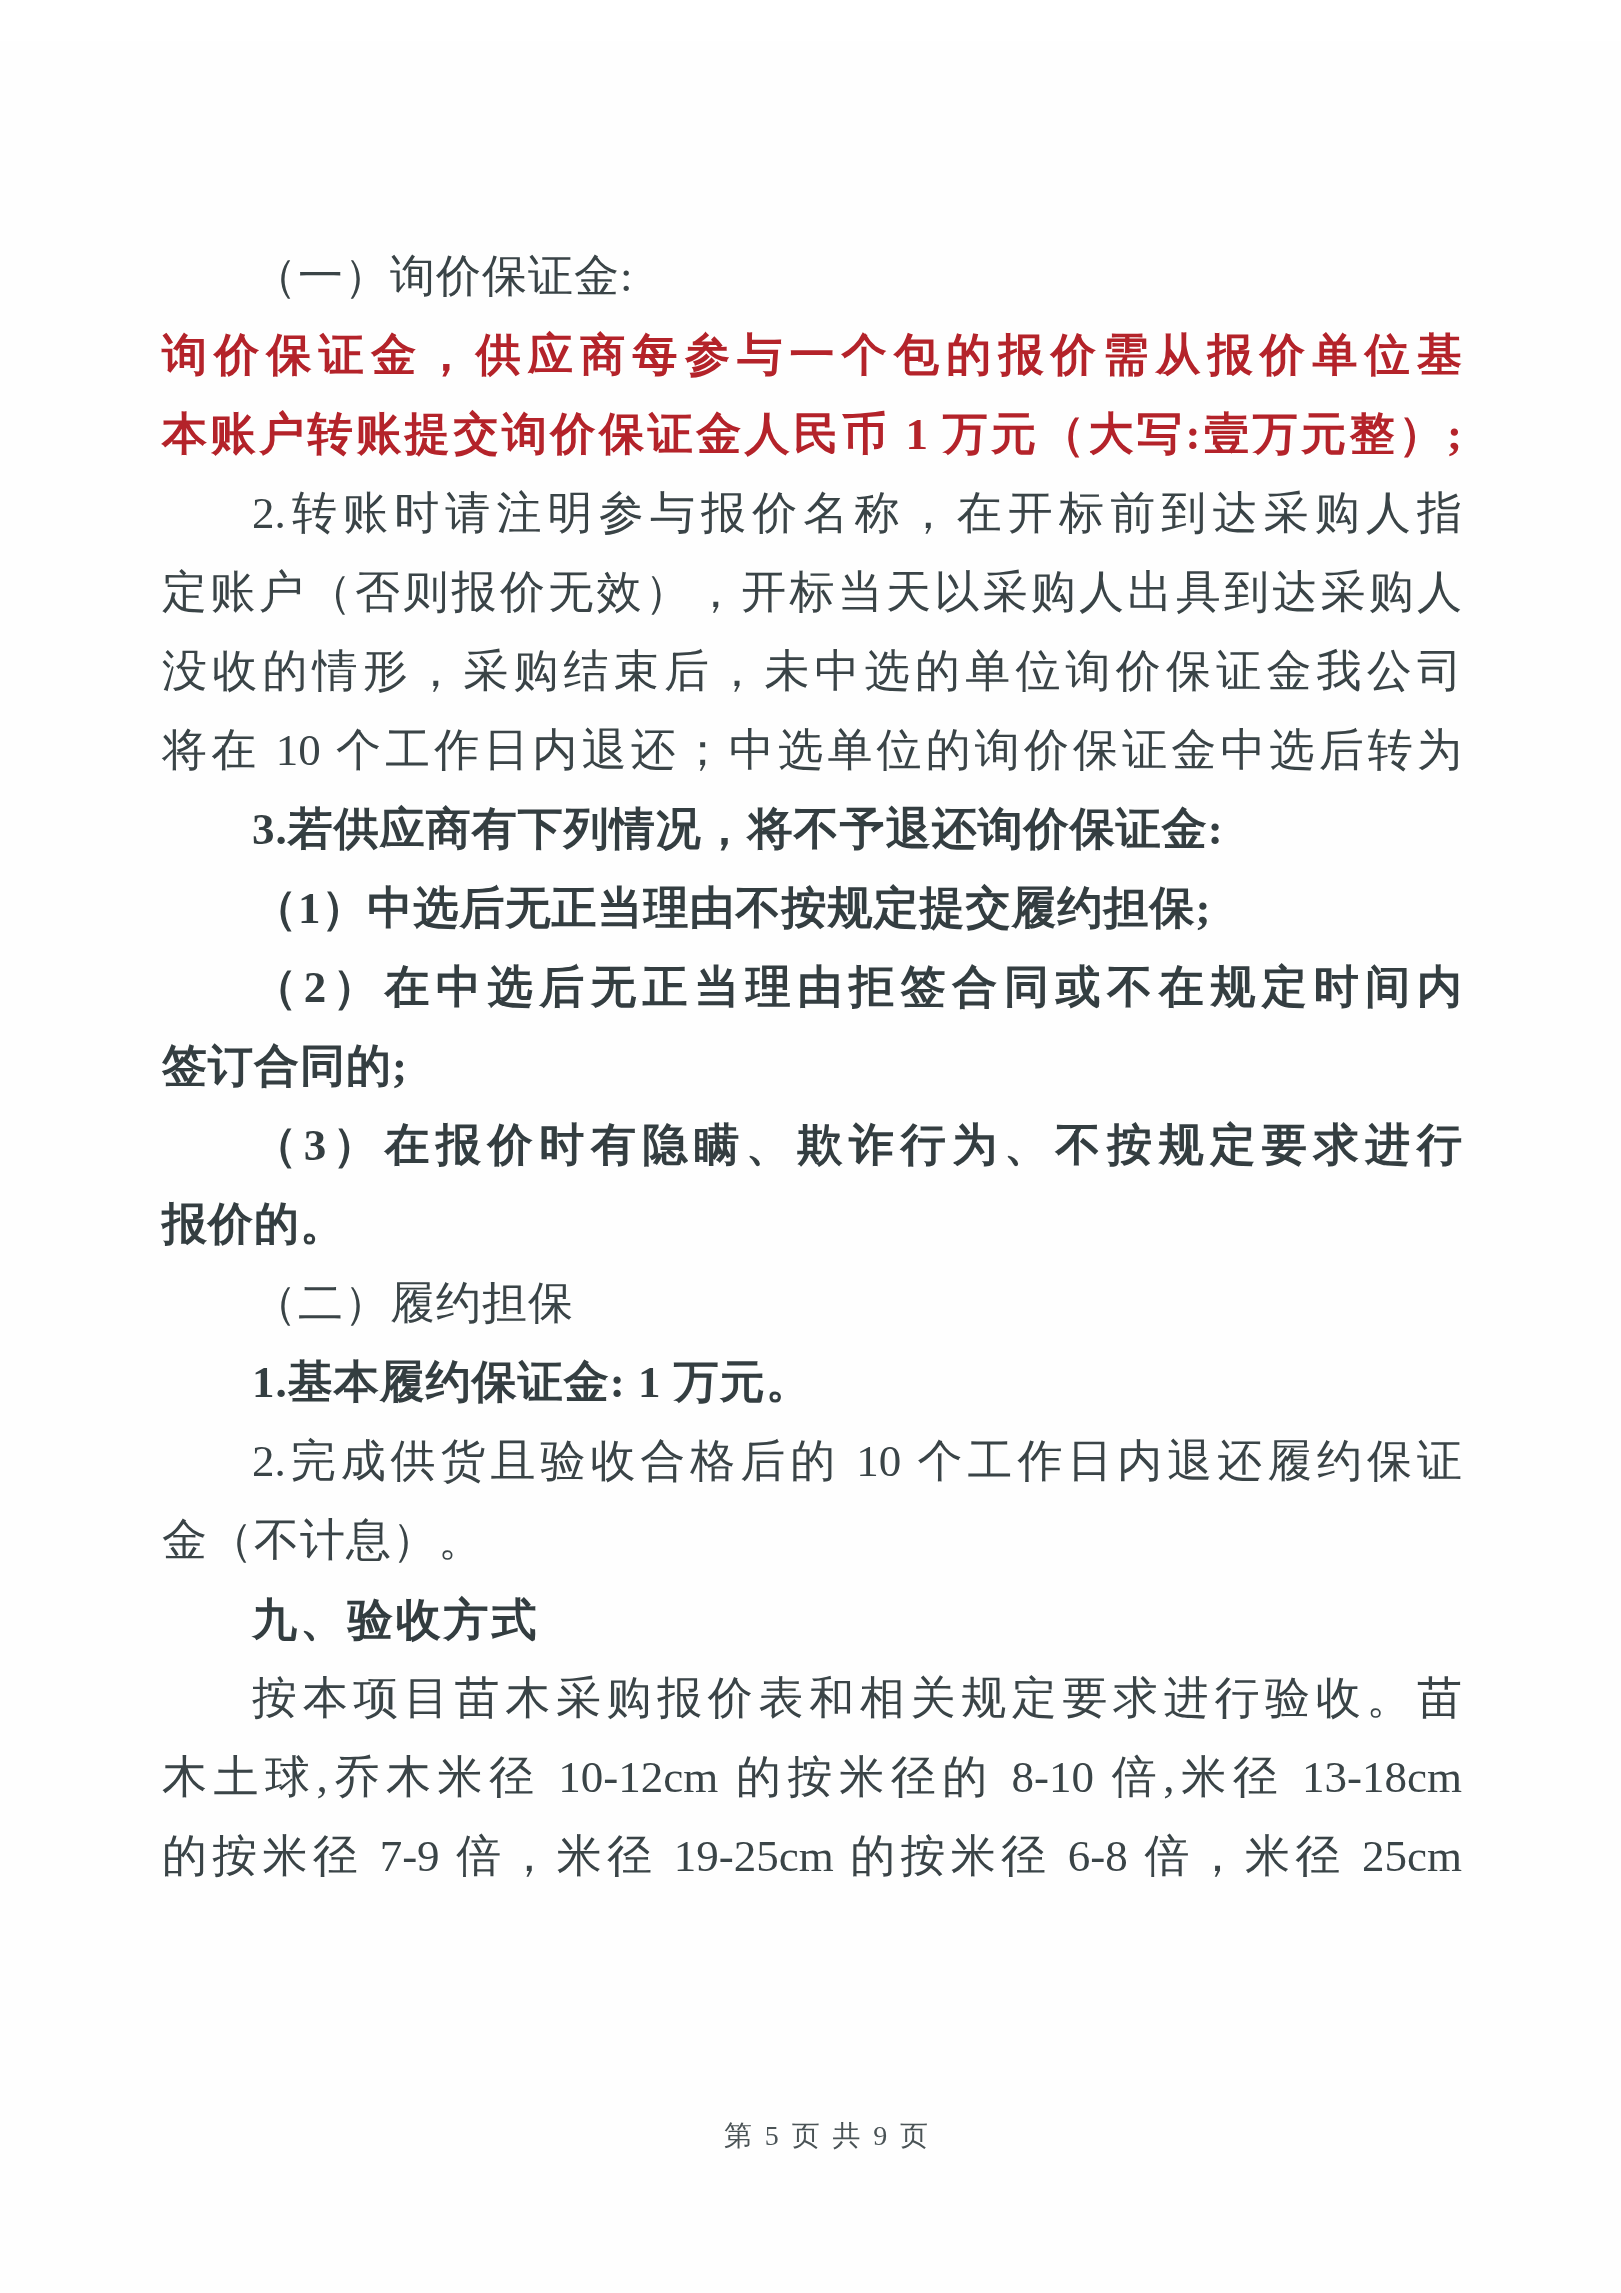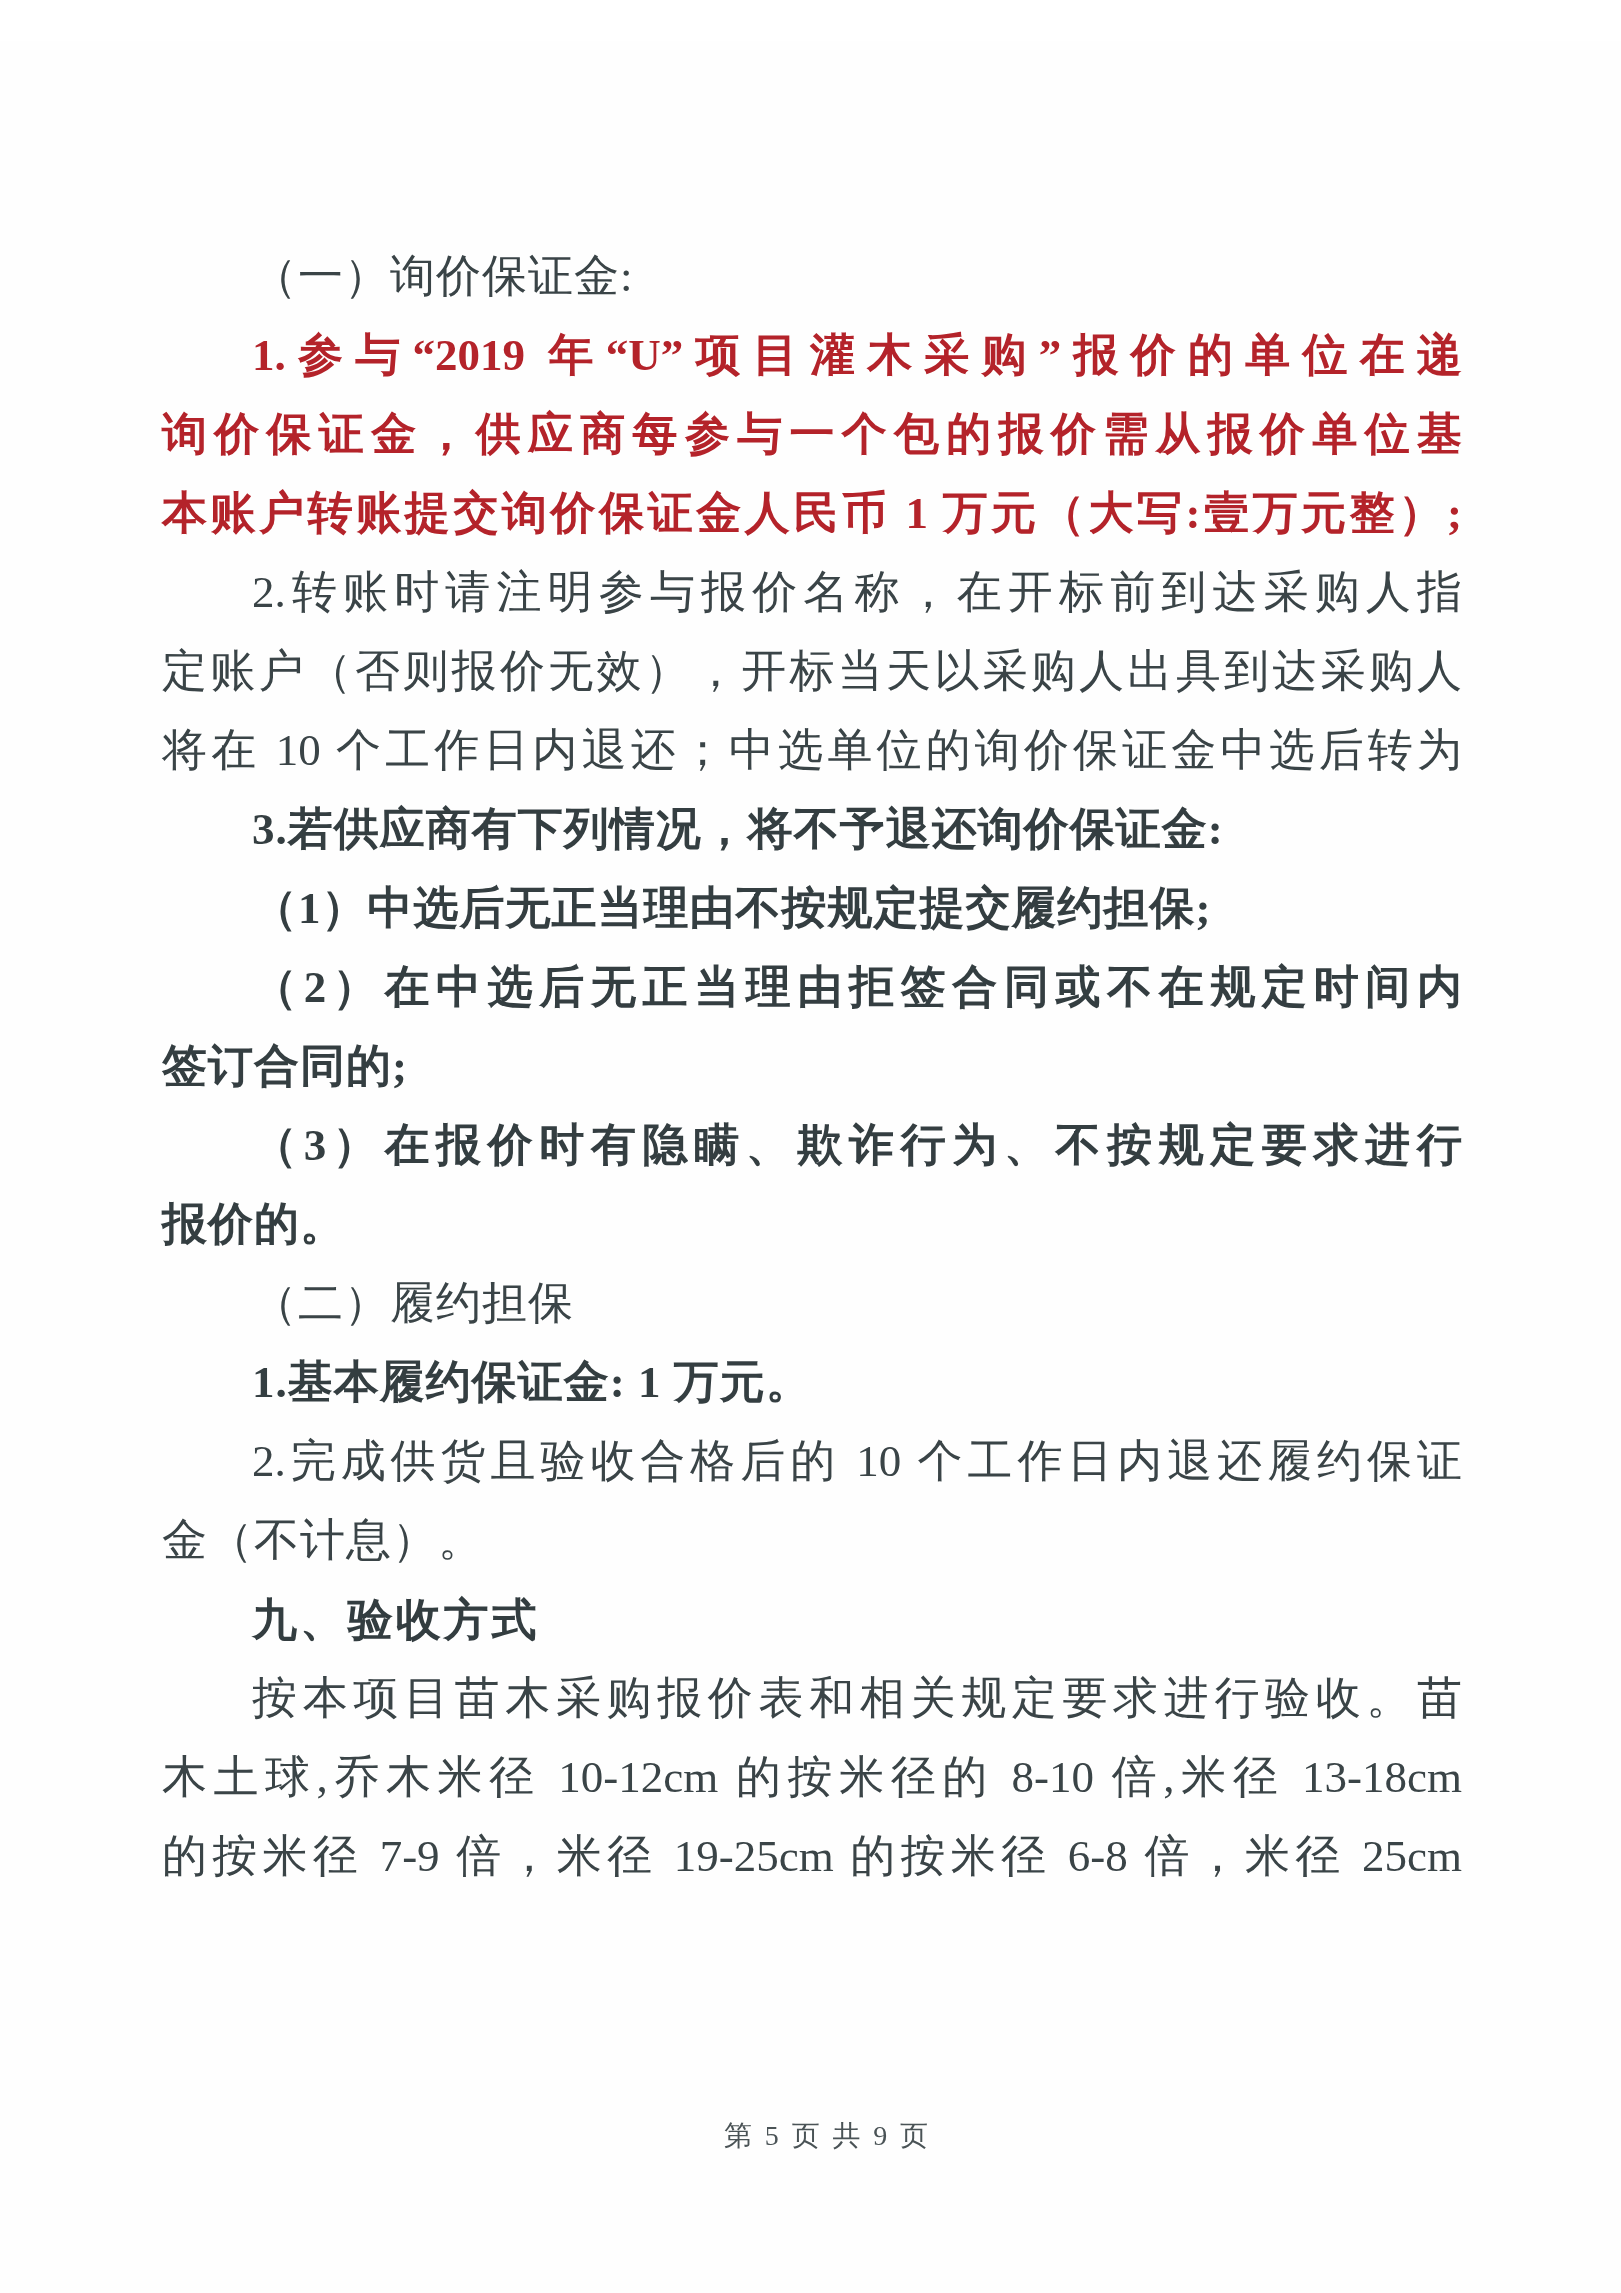--- a/index.html
+++ b/index.html
@@ -67,25 +67,25 @@
     background: #dfe3e3;
   }
 </style>
 </head>
 <body>
 
 <div class="page">
 
   <div class="content">
     <div class="line in">（一）询价保证金:</div>
-    <div class="line in red j">1.参与“2019 年“U”项目灌木采购”报价的单位在递</div>
     <div class="line red j">询价保证金，供应商每参与一个包的报价需从报价单位基</div>
     <div class="line red j">本账户转账提交询价保证金人民币 1 万元（大写:壹万元整）;</div>
     <div class="line in j">2.转账时请注明参与报价名称，在开标前到达采购人指</div>
     <div class="line j">定账户（否则报价无效），开标当天以采购人出具到达采购人</div>
+    <div class="line j">没收的情形，采购结束后，未中选的单位询价保证金我公司</div>
     <div class="line j">将在 10 个工作日内退还；中选单位的询价保证金中选后转为</div>
     <div class="line in b">3.若供应商有下列情况，将不予退还询价保证金:</div>
     <div class="line in b">（1）中选后无正当理由不按规定提交履约担保;</div>
     <div class="line in b j">（2）在中选后无正当理由拒签合同或不在规定时间内</div>
     <div class="line b">签订合同的;</div>
     <div class="line in b j">（3）在报价时有隐瞒、欺诈行为、不按规定要求进行</div>
     <div class="line b">报价的。</div>
     <div class="line in">（二）履约担保</div>
     <div class="line in b">1.基本履约保证金: 1 万元。</div>
     <div class="line in j">2.完成供货且验收合格后的 10 个工作日内退还履约保证</div>

